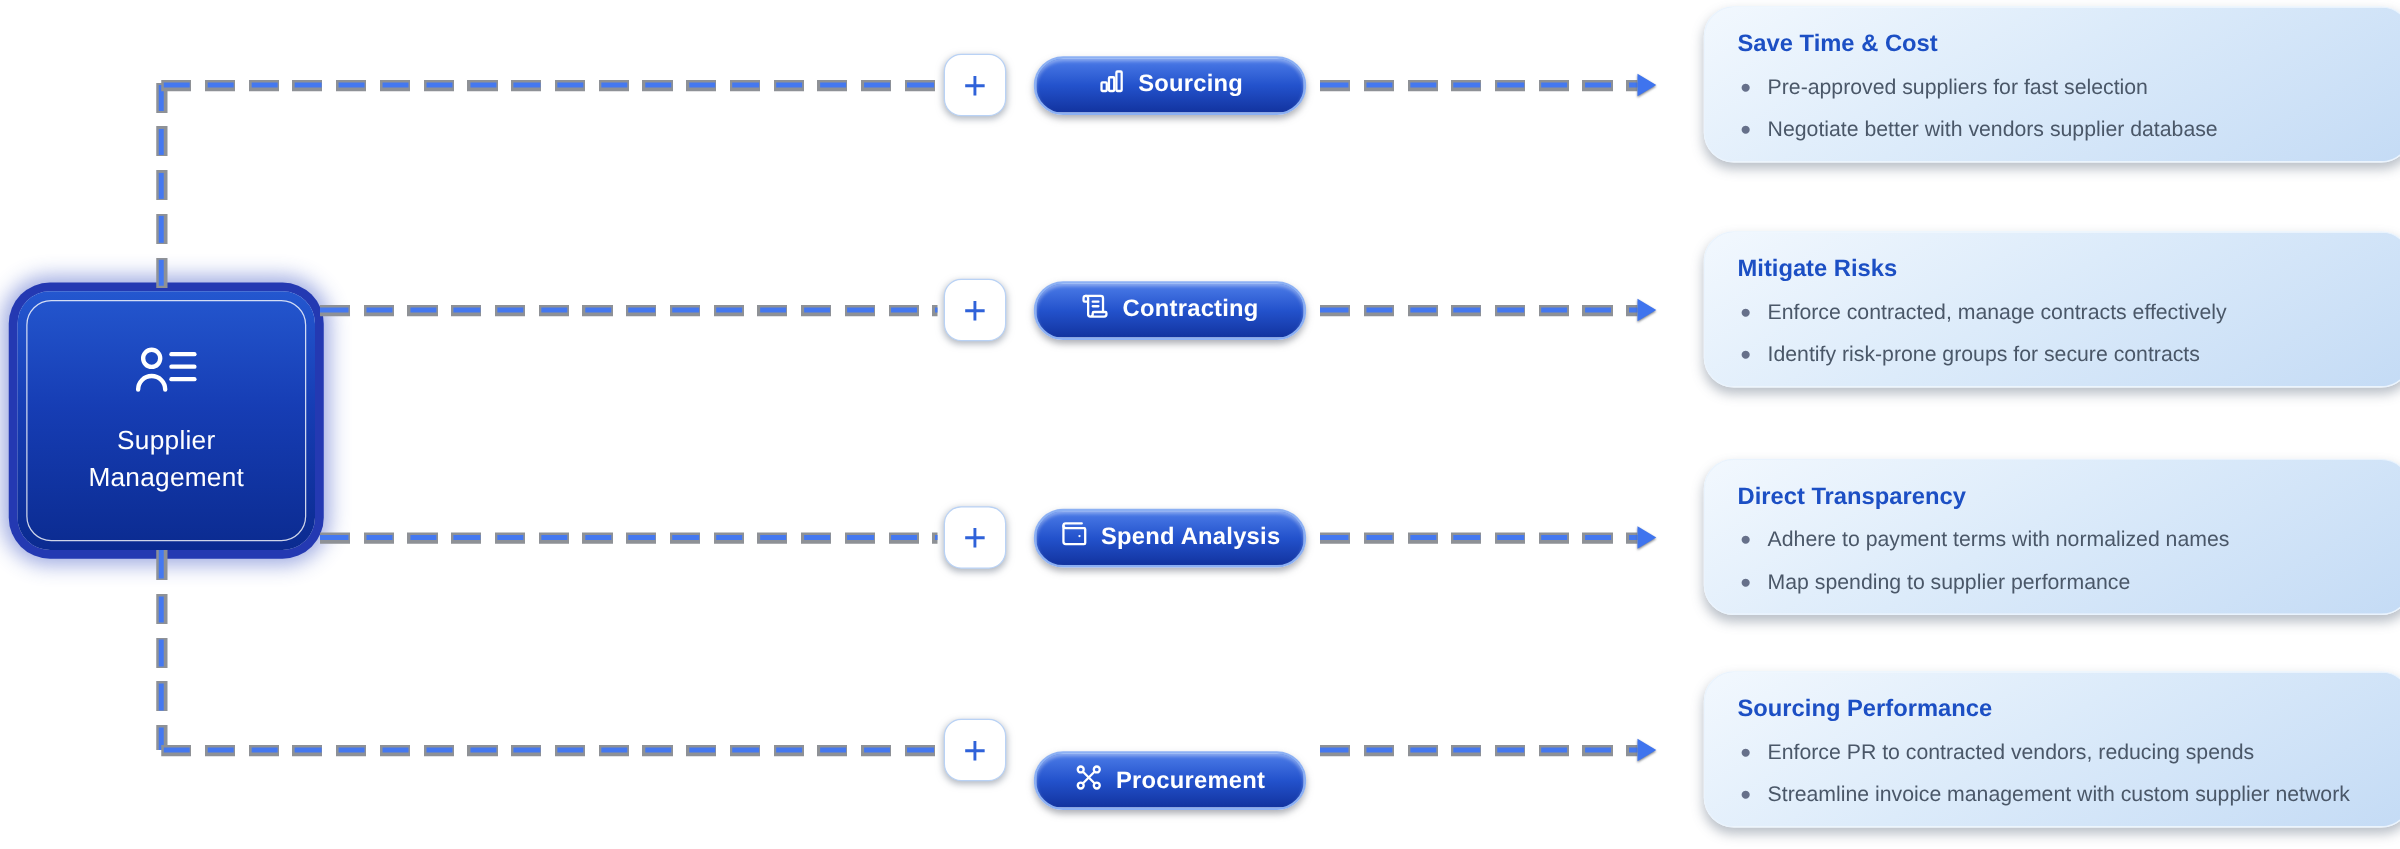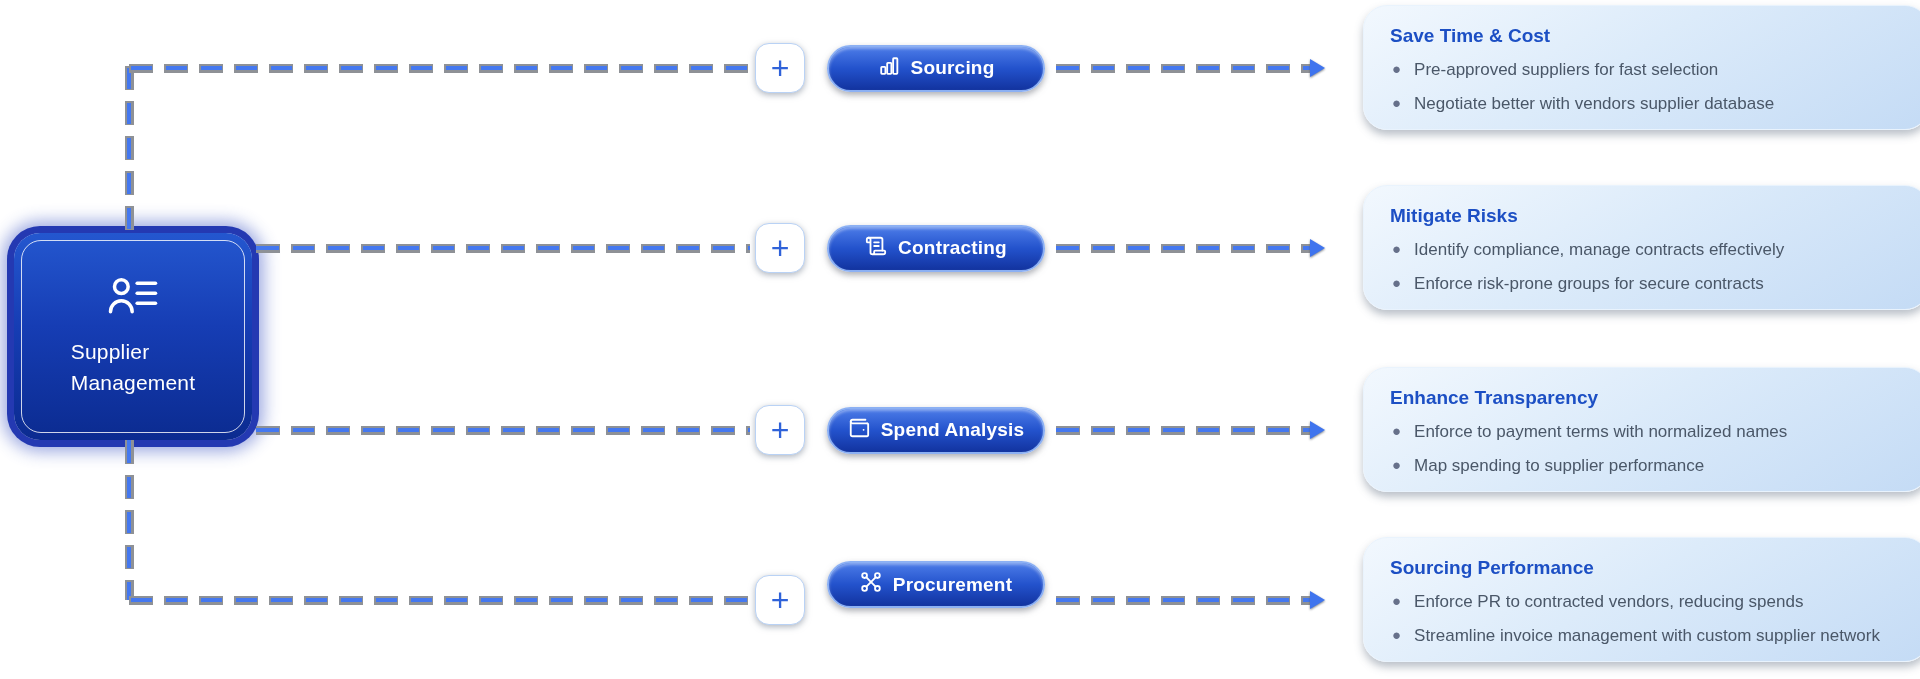--- a/index.html
+++ b/index.html
@@ -34,21 +34,21 @@
     filter:drop-shadow(0 1px 1px rgba(90,95,105,.8));
   }
 
   
   .root-node{
     position:absolute;left:14px;top:233px;width:238px;height:207px;
     border-radius:26px;
     background:linear-gradient(180deg,#2457cf 0%,#163db4 45%,#0b2b90 100%);
     box-shadow:0 0 0 7px #2439b2, 0 0 16px 12px rgba(45,70,190,.45);
     display:flex;flex-direction:column;align-items:center;justify-content:center;
-    gap:18px;color:#fff;text-align:left;
+    gap:18px;color:#fff;text-align:center;
   }
   .root-node::before{
     content:"";position:absolute;inset:7px;border-radius:20px;
     border:1.5px solid rgba(255,255,255,.8);pointer-events:none;
   }
   .root-title{font-size:21px;font-weight:500;line-height:1.45;letter-spacing:.2px;}
 
   
   .plus-btn{
     position:absolute;left:755px;width:50px;height:50px;border-radius:14px;
@@ -144,59 +144,59 @@
             <path d="M15 12h-5"></path>
           </svg></span>
         <span>Contracting</span>
       </button>
       <div class="hline" style="left: 1056px; top: 243px; width: 254px;"></div>
       <div class="arrow" style="left: 1310px; top: 239px;"></div>
       <div class="card" style="left: 1352px; top: 185px;">
         <p class="card-title">Mitigate Risks</p>
         <div class="bullet">
           <span class="dot">●</span>
-          <span>Identify compliance, manage contracts effectively</span>
-        </div>
-        <div class="bullet">
-          <span class="dot">●</span>
-          <span>Enforce risk-prone groups for secure contracts</span>
+          <span>Enforce contracted, manage contracts effectively</span>
+        </div>
+        <div class="bullet">
+          <span class="dot">●</span>
+          <span>Identify risk-prone groups for secure contracts</span>
         </div>
       </div>
     </div>
 
     <div class="row">
       <div class="hline" style="left: 256px; top: 425px; width: 494px;"></div>
       <button class="plus-btn" style="left: 755px; top: 405px;">+</button>
       <button class="pill" style="left: 827px; top: 406.5px; text-align: center;">
         <span class="pill-icon"><svg width="22" height="22" viewBox="0 0 24 24" fill="none" stroke="#fff" stroke-width="2" stroke-linecap="round" stroke-linejoin="round">
             <path d="M21 7H5a2 2 0 0 1-2-2 2 2 0 0 1 2-2h14"></path>
             <path d="M3 5v14a2 2 0 0 0 2 2h16a1 1 0 0 0 1-1V8a1 1 0 0 0-1-1"></path>
             <path d="M17 14h.01"></path>
           </svg></span>
         <span>Spend Analysis</span>
       </button>
       <div class="hline" style="left: 1056px; top: 425px; width: 254px;"></div>
       <div class="arrow" style="left: 1310px; top: 421px;"></div>
       <div class="card" style="left: 1352px; top: 367px;">
-        <p class="card-title">Enhance Transparency</p>
-        <div class="bullet">
-          <span class="dot">●</span>
-          <span>Enforce to payment terms with normalized names</span>
+        <p class="card-title">Direct Transparency</p>
+        <div class="bullet">
+          <span class="dot">●</span>
+          <span>Adhere to payment terms with normalized names</span>
         </div>
         <div class="bullet">
           <span class="dot">●</span>
           <span>Map spending to supplier performance</span>
         </div>
       </div>
     </div>
 
     <div class="row">
       <div class="hline" style="left: 129px; top: 595px; width: 621px;"></div>
       <button class="plus-btn" style="left: 755px; top: 575px;">+</button>
-      <button class="pill" style="left: 827px; top: 561px;">
+      <button class="pill" style="left: 827px; top: 601px;">
         <span class="pill-icon"><svg width="22" height="22" viewBox="0 0 24 24" fill="none" stroke="#fff" stroke-width="2" stroke-linecap="round">
             <circle cx="5" cy="5" r="2.6"></circle>
             <circle cx="19" cy="5" r="2.6"></circle>
             <circle cx="5" cy="19" r="2.6"></circle>
             <circle cx="19" cy="19" r="2.6"></circle>
             <line x1="7" y1="7" x2="17" y2="17"></line>
             <line x1="17" y1="7" x2="7" y2="17"></line>
           </svg></span>
         <span>Procurement</span>
       </button>

